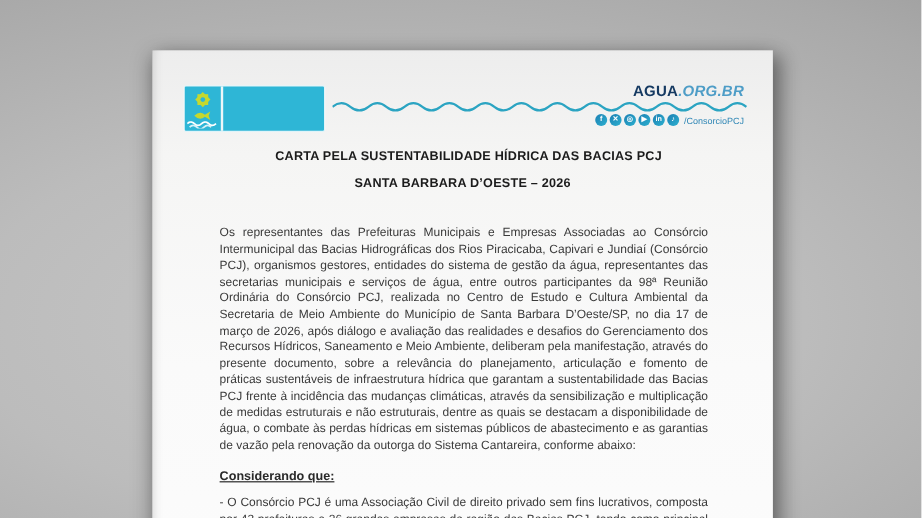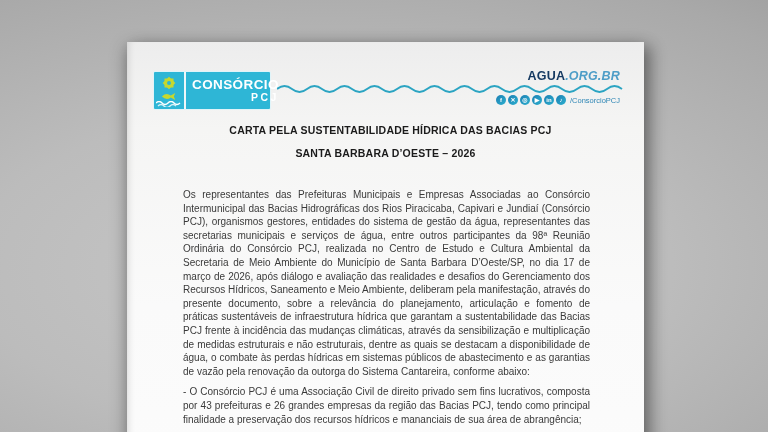--- a/index.html
+++ b/index.html
@@ -85,24 +85,20 @@
           <circle cx="10" cy="10" r="2.2" fill="#2eb6d6"></circle>
         </svg>
         <svg width="16" height="9" viewBox="0 0 18 10">
           <path d="M1,5 Q6,0 11,4 L16,1 L14.5,5 L16,9 L11,6 Q6,10 1,5 Z" fill="#c5d82f"></path>
         </svg>
         <svg width="26" height="6" viewBox="0 0 26 6">
           <path d="M0,2 q3,-3 6,0 q3,3 6,0 q3,-3 6,0 q3,3 6,0" stroke="#ffffff" stroke-width="1.4" fill="none"></path>
           <path d="M2,5 q3,-3 6,0 q3,3 6,0 q3,-3 6,0" stroke="#ffffff" stroke-width="1.4" fill="none" opacity="0.8"></path>
         </svg>
       </div>
-      <div class="logo-right">
-        <div class="logo-line1">CONSÓRCIO</div>
-        <div class="logo-line2">PCJ</div>
-      </div>
     </div>
 
     <svg class="wave-divider" viewBox="0 0 346 14">
       <path d="M0,7 q7.5,-6 15,0 q7.5,6 15,0 q7.5,-6 15,0 q7.5,6 15,0 q7.5,-6 15,0 q7.5,6 15,0 q7.5,-6 15,0 q7.5,6 15,0 q7.5,-6 15,0 q7.5,6 15,0 q7.5,-6 15,0 q7.5,6 15,0 q7.5,-6 15,0 q7.5,6 15,0 q7.5,-6 15,0 q7.5,6 15,0 q7.5,-6 15,0 q7.5,6 15,0 q7.5,-6 15,0 q7.5,6 15,0 q7.5,-6 15,0 q7.5,6 15,0 q7.5,-6 15,0" stroke="#2ba4c2" stroke-width="1.8" fill="none"></path>
     </svg>
 
     <div class="site-line">
       <span class="site-bold">AGUA</span><span class="site-rest">.ORG.BR</span>
     </div>
 
@@ -114,17 +110,18 @@
       <span class="social-dot">in</span>
       <span class="social-dot">♪</span>
       <span class="social-handle">/ConsorcioPCJ</span>
     </div>
 
     <div class="doc-title">CARTA PELA SUSTENTABILIDADE HÍDRICA DAS BACIAS PCJ</div>
     <div class="doc-subtitle">SANTA BARBARA D’OESTE – 2026</div>
 
     <div class="doc-body">
       <p class="intro">Os representantes das Prefeituras Municipais e Empresas Associadas ao Consórcio Intermunicipal das Bacias Hidrográficas dos Rios Piracicaba, Capivari e Jundiaí (Consórcio PCJ), organismos gestores, entidades do sistema de gestão da água, representantes das secretarias municipais e serviços de água, entre outros participantes da 98ª Reunião Ordinária do Consórcio PCJ, realizada no Centro de Estudo e Cultura Ambiental da Secretaria de Meio Ambiente do Município de Santa Barbara D’Oeste/SP, no dia 17 de março de 2026, após diálogo e avaliação das realidades e desafios do Gerenciamento dos Recursos Hídricos, Saneamento e Meio Ambiente, deliberam pela manifestação, através do presente documento, sobre a relevância do planejamento, articulação e fomento de práticas sustentáveis de infraestrutura hídrica que garantam a sustentabilidade das Bacias PCJ frente à incidência das mudanças climáticas, através da sensibilização e multiplicação de medidas estruturais e não estruturais, dentre as quais se destacam a disponibilidade de água, o combate às perdas hídricas em sistemas públicos de abastecimento e as garantias de vazão pela renovação da outorga do Sistema Cantareira, conforme abaixo:</p>
+      <div class="considering-heading">Considerando que:</div>
       <p class="considering-item">- O Consórcio PCJ é uma Associação Civil de direito privado sem fins lucrativos, composta por 43 prefeituras e 26 grandes empresas da região das Bacias PCJ, tendo como principal finalidade a preservação dos recursos hídricos e mananciais de sua área de abrangência;</p>
     </div>
 
   </div>
 </div>
 
 </body></html>

